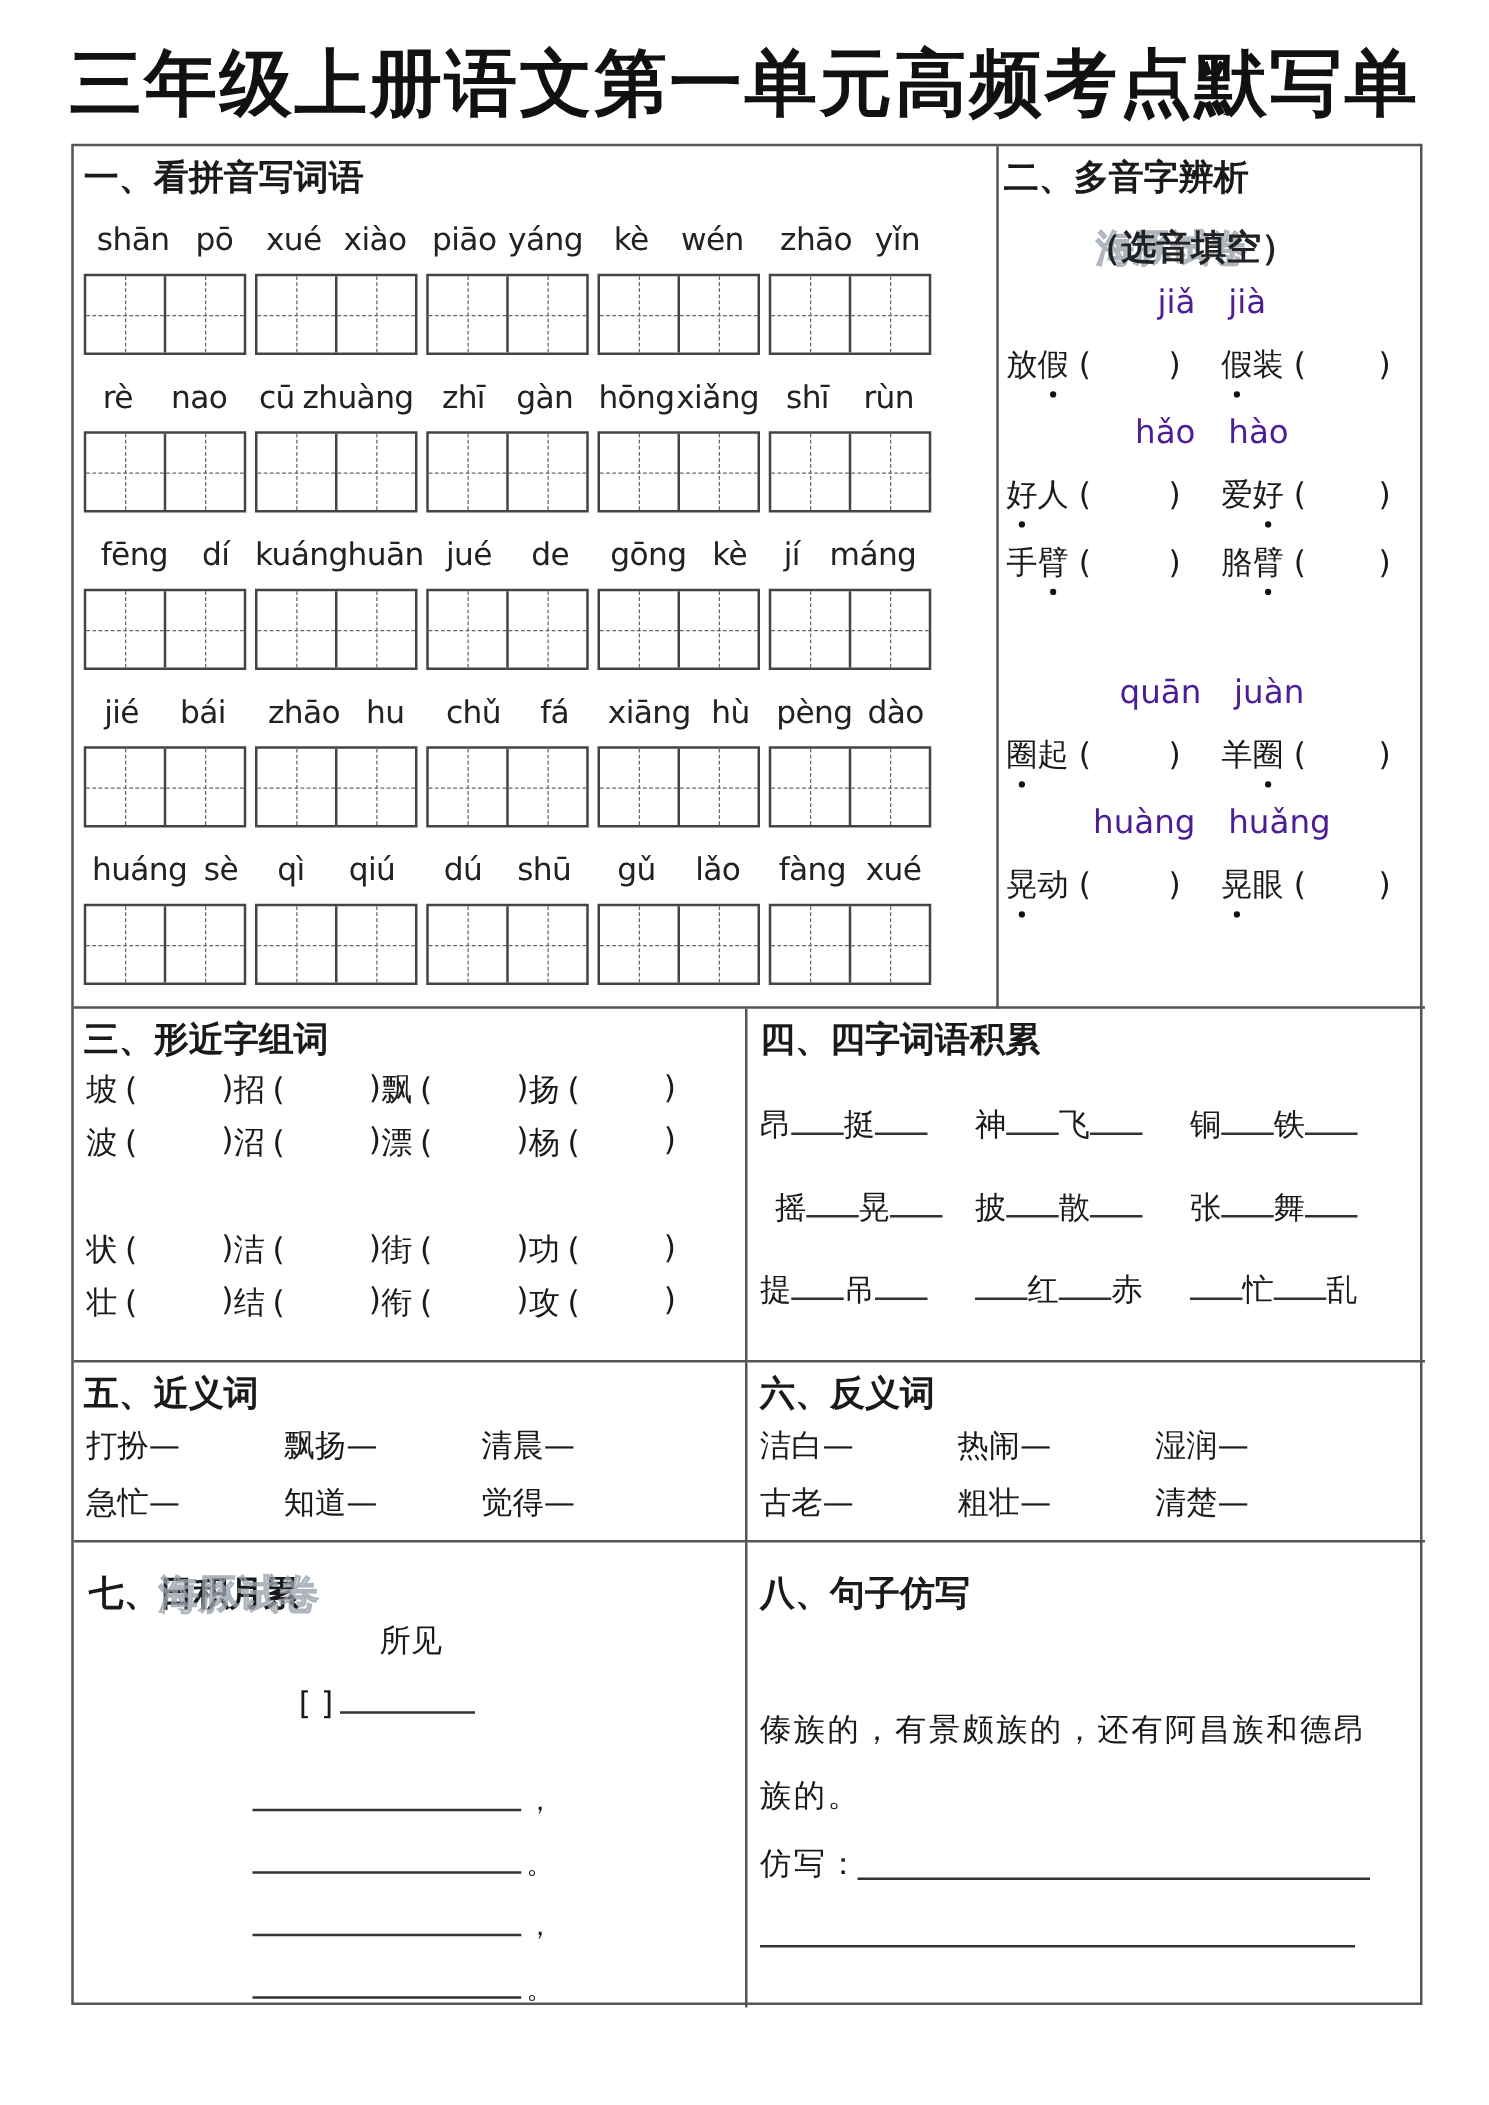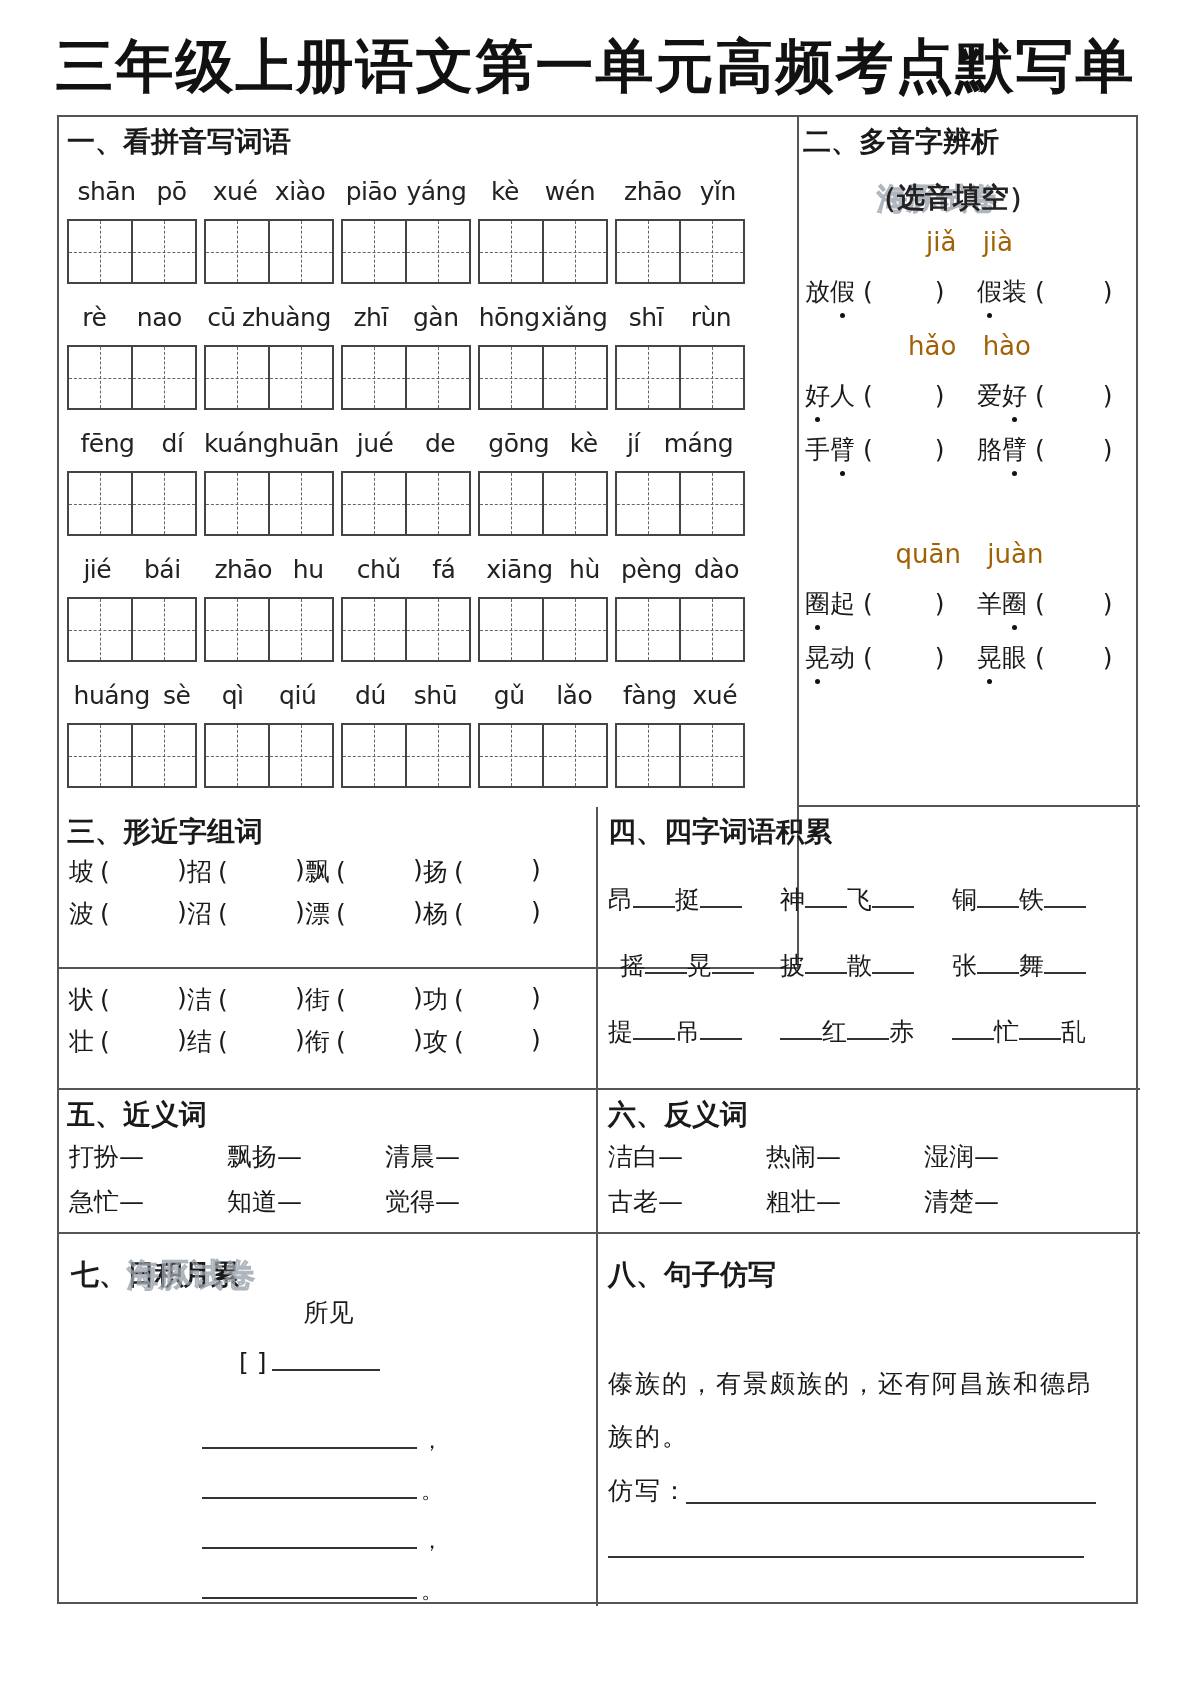--- a/index.html
+++ b/index.html
@@ -11,37 +11,37 @@
     font-size: 58px; font-weight: bold; letter-spacing: 2px; color: #111;
     font-family: "DejaVu Sans", sans-serif;
   }
 
   .sheet { position: absolute; left: 57px; top: 115px; width: 1081px; height: 1489px; border: 2px solid #555; }
 
   .cell { position: absolute; border-color: #555; border-style: solid; border-width: 0; }
   .sec-title { position: absolute; font-size: 28px; font-weight: bold; color: #1a1a1a; font-family: "DejaVu Sans", sans-serif; white-space: nowrap; }
 
   
-  #s1 { left: 0; top: 0; width: 740px; height: 852px; border-right-width: 2px; border-bottom-width: 2px; }
+  #s1 { left: 0; top: 0; width: 740px; height: 690px; border-right-width: 2px; border-bottom-width: 2px; }
   .pinyin-grid { position: absolute; left: 8px; top: 60px; width: 728px; }
   .py-row { position: relative; height: 126px; }
   .py-item { position: absolute; width: 130px; top: 0; }
   .py-label { height: 42px; font-family: "DejaVu Sans", sans-serif; font-size: 25px; color: #222; display: flex; justify-content: space-around; white-space: nowrap; letter-spacing: -0.5px; }
   .tzg { position: absolute; top: 42px; left: 0; width: 130px; height: 65px; border: 2px solid #444; display: flex; }
   .tz { position: relative; flex: 1; height: 100%; }
   .tz + .tz { border-left: 2px solid #444; }
   .tz::before { content: ""; position: absolute; left: 50%; top: 0; bottom: 0; border-left: 1.5px dashed #666; }
   .tz::after { content: ""; position: absolute; top: 50%; left: 0; right: 0; border-top: 1.5px dashed #666; }
 
   
   #s2 { left: 740px; top: 0; width: 341px; height: 690px; border-bottom-width: 2px; }
   .s2-sub { position: absolute; left: 70px; top: 62px; font-size: 28px; font-weight: bold; font-family: "DejaVu Sans", sans-serif; color: #222; }
   .watermark { position: absolute; color: transparent; -webkit-text-stroke: 1px #9aa3ad; font-weight: bold; opacity: 0.8; font-family: "DejaVu Sans", sans-serif; white-space: nowrap; }
   .poly-group { position: absolute; left: 0; width: 341px; }
-  .poly-py { text-align: center; font-family: "DejaVu Sans", sans-serif; font-size: 26px; color: #a16207; height: 50px; line-height: 50px; word-spacing: 18px; }
+  .poly-py { text-align: center; font-family: "DejaVu Sans", sans-serif; font-size: 26px; color: #4c1d95; height: 50px; line-height: 50px; word-spacing: 18px; }
   .poly-line { position: relative; height: 56px; font-size: 25px; font-family: "DejaVu Sans", sans-serif; }
   .poly-word { position: absolute; top: 8px; }
   .dotted-char { position: relative; display: inline-block; }
   .dotted-char::after { content: ""; position: absolute; left: 50%; bottom: -10px; width: 5px; height: 5px; margin-left: -2.5px; border-radius: 50%; background: #111; }
 
   
   #s3 { left: 0; top: 690px; width: 539px; height: 283px; border-right-width: 2px; border-bottom-width: 2px; }
   .s3-row { position: absolute; left: 10px; width: 520px; height: 40px; font-size: 25px; font-family: "DejaVu Sans", sans-serif; }
   .s3-item { position: absolute; top: 0; width: 120px; white-space: nowrap; }
   .s3-item .paren-r { position: absolute; left: 108px; }
@@ -370,20 +370,21 @@
           </div>
         </div>
         <div class="poly-group" style="top: 412px;">
           <div class="poly-py">quān  juàn</div>
           <div class="poly-line">
             <div class="poly-word" style="left: 6px;"><span class="dotted-char">圈</span><span>起</span><span style="margin-left: 8px;">(</span><span style="display: inline-block; width: 62px;"></span><span>)</span></div>
             <div class="poly-word" style="left: 178px;"><span>羊</span><span class="dotted-char">圈</span><span style="margin-left: 8px;">(</span><span style="display: inline-block; width: 58px;"></span><span>)</span></div>
           </div>
         </div>
         <div class="poly-group" style="top: 516px;">
+          <div class="poly-py">huàng  huǎng</div>
           <div class="poly-line">
             <div class="poly-word" style="left: 6px;"><span class="dotted-char">晃</span><span>动</span><span style="margin-left: 8px;">(</span><span style="display: inline-block; width: 62px;"></span><span>)</span></div>
             <div class="poly-word" style="left: 178px;"><span class="dotted-char">晃</span><span>眼</span><span style="margin-left: 8px;">(</span><span style="display: inline-block; width: 58px;"></span><span>)</span></div>
           </div>
         </div>
       </div>
   </div>
 
   <div class="cell" id="s3">
     <div class="sec-title" style="left:8px;top:6px;">三、形近字组词</div>

